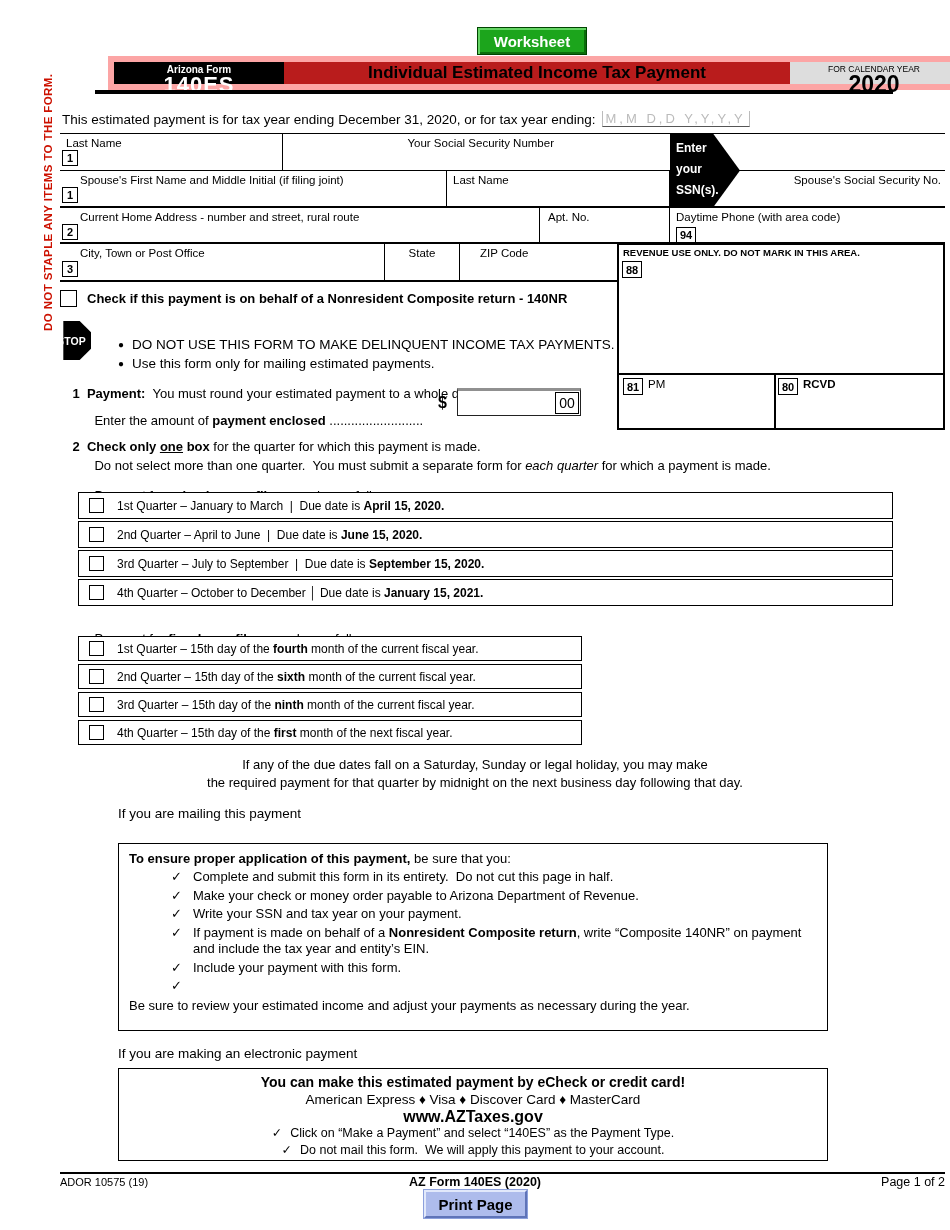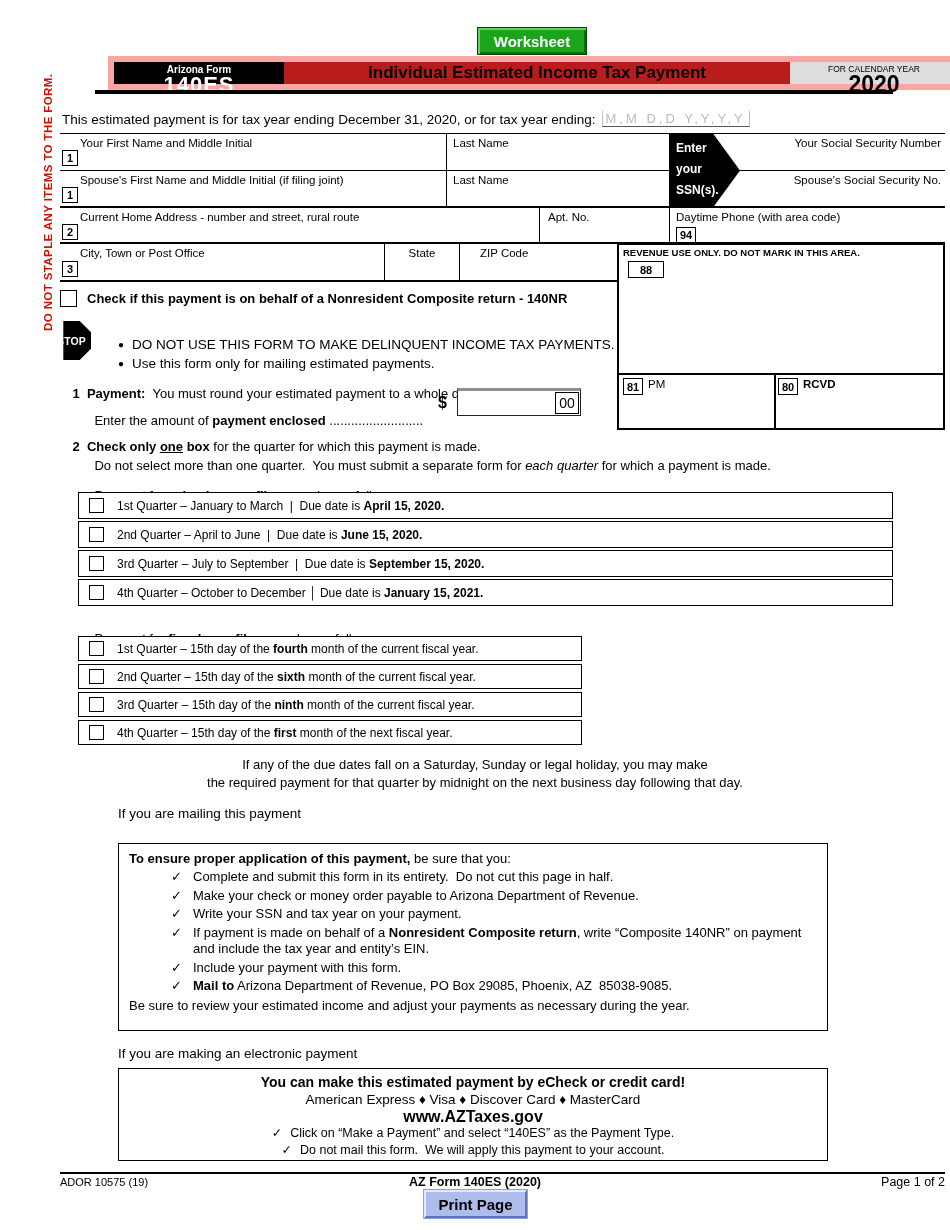--- a/index.html
+++ b/index.html
@@ -128,23 +128,20 @@
   </div>
   <div class="header-rule"></div>
 
   <div class="tax-year">
     <span>This estimated payment is for tax year ending December 31, 2020, or for tax year ending:</span>
     <span class="comb">M,M D,D Y,Y,Y,Y</span>
   </div>
 
   <div class="name-table">
     <div class="nrow" style="height:37px; border-bottom:1px solid #000;">
-      <div class="ncell br" style="width:387px; padding-left:20px;">
-        <span class="flabel">Your First Name and Middle Initial</span>
-      </div>
       <div class="ncell br" style="width:223px; padding-left:6px;">
         <span class="flabel">Last Name</span>
       </div>
       <div class="ncell" style="width:275px; text-align:right; padding-right:4px;">
         <span class="flabel">Your Social Security Number</span>
       </div>
     </div>
     <div class="nrow" style="height:37px; border-bottom:2px solid #000;">
       <div class="ncell br" style="width:387px; padding-left:20px;">
         <span class="flabel">Spouse's First Name and Middle Initial (if filing joint)</span>
@@ -187,21 +184,21 @@
   <span class="code" style="left:62px; top:261px; width:16px; height:16px;">3</span>
 
   <div class="ssn-arrow">
     <span>Enter</span><br>
     <span>your</span><br>
     <span>SSN(s).</span>
   </div>
 
   <div class="revenue-box">
     <div class="rev-title">REVENUE USE ONLY. DO NOT MARK IN THIS AREA.</div>
-    <span class="code" style="left:9px; top:16px; width:36px; height:17px;">88</span>
+    <span class="code" style="left:3px; top:16px; width:20px; height:17px;">88</span>
     <div class="rev-hline"></div>
     <div class="rev-vline"></div>
     <span class="code" style="left:4px; top:133px; width:20px; height:17px;">81</span>
     <span style="position:absolute; left:29px; top:133px; font-weight:normal; font-size:11.5px;">PM</span>
     <span class="code" style="left:159px; top:133px; width:20px; height:17px;">80</span>
     <span style="position:absolute; left:184px; top:133px; font-weight:bold; font-size:11.5px;">RCVD</span>
   </div>
 
   <span class="checkbox" style="position:absolute; left:60px; top:290px; width:17px; height:17px;"></span>
   <span style="position:absolute; left:87px; top:291px; font-weight:bold; font-size:13px;">Check if this payment is on behalf of a Nonresident Composite return - 140NR</span>
@@ -293,21 +290,20 @@
     <div class="mail-item">
       <span class="chk">✓</span>
       <span class="mtext"><span>If payment is made on behalf of a </span><b>Nonresident Composite return</b><span>, write “Composite 140NR” on payment and include the tax year and entity’s EIN.</span></span>
     </div>
     <div class="mail-item">
       <span class="chk">✓</span>
       <span class="mtext"><span>Include your payment with this form.</span><b></b><span></span></span>
     </div>
     <div class="mail-item">
       <span class="chk">✓</span>
-      <span class="mtext"><span></span><b>Mail to</b><span> Arizona Department of Revenue, PO Box 29085, Phoenix, AZ  85038-9085.</span></span>
     </div>
     <div class="mail-footer">Be sure to review your estimated income and adjust your payments as necessary during the year.</div>
   </div>
 
   <div class="sec-heading" style="left:118px; top:1046px; position:absolute;">If you are making an electronic payment</div>
   <div class="info-box" id="epay-box">
     <div class="ep1">You can make this estimated payment by eCheck or credit card!</div>
     <div class="ep2">American Express ♦ Visa ♦ Discover Card ♦ MasterCard</div>
     <div class="ep3">www.AZTaxes.gov</div>
     <div class="ep-item"><span class="chk">✓</span><span>Click on “Make a Payment” and select “140ES” as the Payment Type.</span></div>

